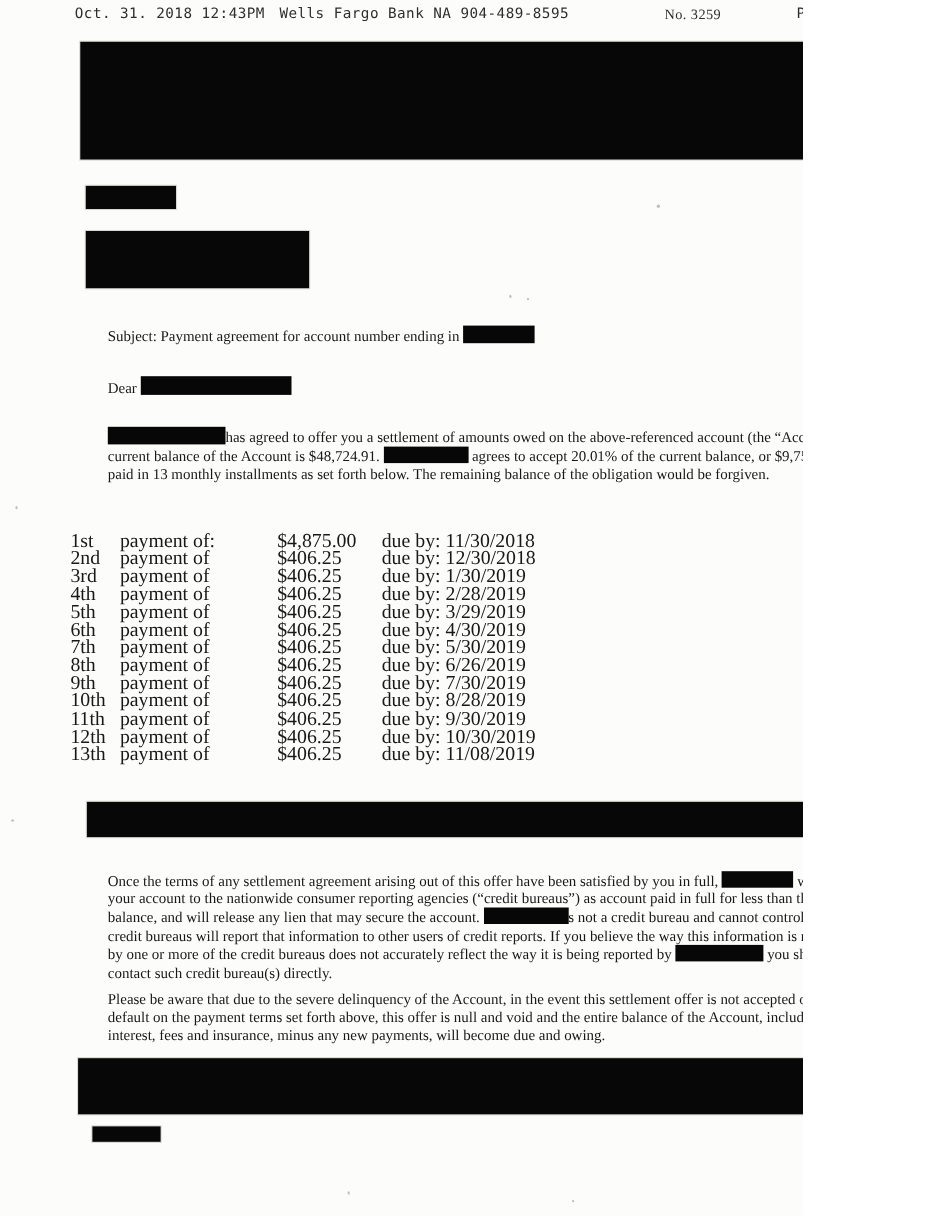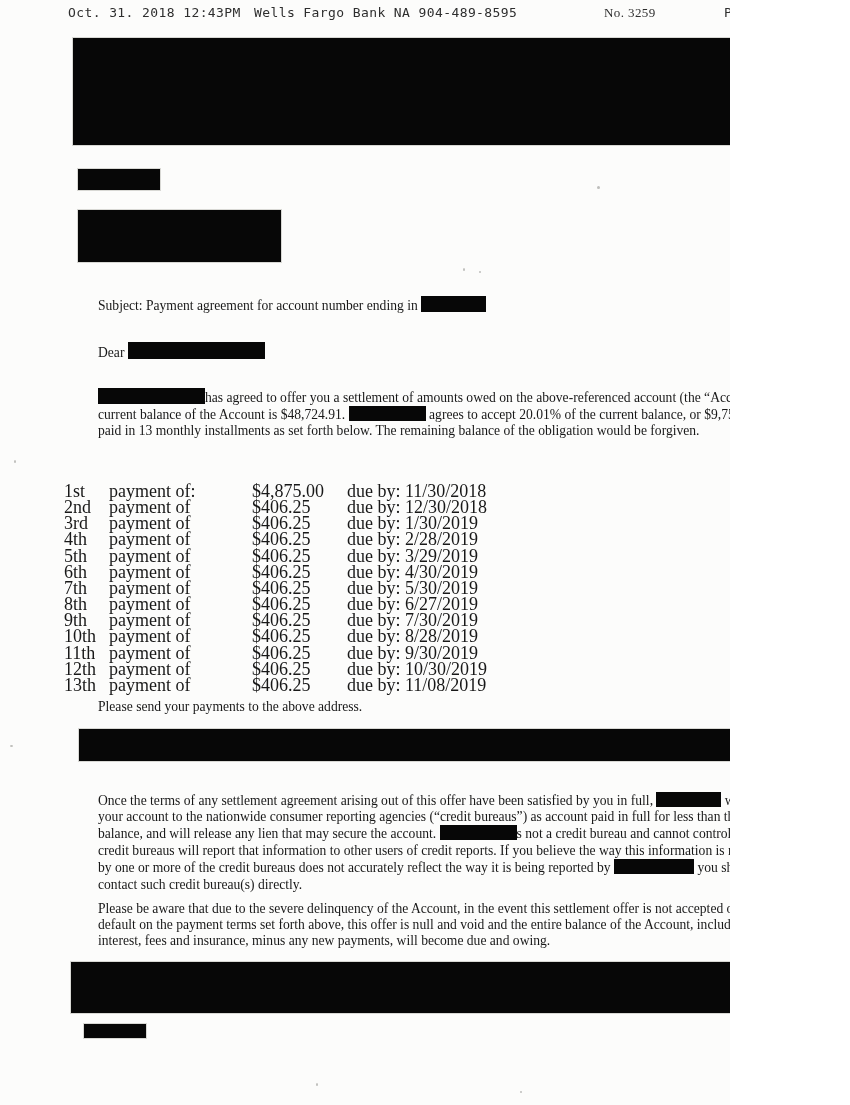--- a/index.html
+++ b/index.html
@@ -126,21 +126,21 @@
         <span class="c1">7th</span>
         <span class="c2">payment of</span>
         <span class="c3">$406.25</span>
         <span class="c4">due by: 5/30/2019</span>
       </div>
 
       <div class="pay-row">
         <span class="c1">8th</span>
         <span class="c2">payment of</span>
         <span class="c3">$406.25</span>
-        <span class="c4">due by: 6/27/2019</span>
+        <span class="c4">due by: 6/26/2019</span>
       </div>
 
       <div class="pay-row">
         <span class="c1">9th</span>
         <span class="c2">payment of</span>
         <span class="c3">$406.25</span>
         <span class="c4">due by: 7/30/2019</span>
       </div>
 
       <div class="pay-row">
@@ -165,21 +165,20 @@
       </div>
 
       <div class="pay-row">
         <span class="c1">13th</span>
         <span class="c2">payment of</span>
         <span class="c3">$406.25</span>
         <span class="c4">due by: 11/08/2019</span>
       </div>
     </div>
 
-  <div class="tline t-note">Please send your payments to the above address.</div>
 
   <p class="para p2"><span>Once the terms of any settlement agreement arising out of this offer have been satisfied by you in full,</span> <span class="r-inline" style="width:65px;"></span> <span>will report your account to the nationwide consumer reporting agencies (“credit bureaus”) as account paid in full for less than the full balance, and will release any lien that may secure the account.</span> <span class="r-inline" style="width:77px;"></span><span>s not a credit bureau and cannot control how the credit bureaus will report that information to other users of credit reports. If you believe the way this information is reported out by one or more of the credit bureaus does not accurately reflect the way it is being reported by</span> <span class="r-inline" style="width:80px;"></span> <span>you should contact such credit bureau(s) directly.</span></p>
 
   <p class="para p3">Please be aware that due to the severe delinquency of the Account, in the event this settlement offer is not accepted or if you default on the payment terms set forth above, this offer is null and void and the entire balance of the Account, including accrued interest, fees and insurance, minus any new payments, will become due and owing.</p>
 
   <div class="speck" style="left:597px;top:186px;width:3px;height:3px;"></div>
   <div class="speck" style="left:463px;top:268px;width:2px;height:3px;"></div>
   <div class="speck" style="left:479px;top:271px;width:2px;height:2px;"></div>
   <div class="speck" style="left:14px;top:460px;width:2px;height:3px;"></div>
   <div class="speck" style="left:10px;top:745px;width:3px;height:2px;"></div>

